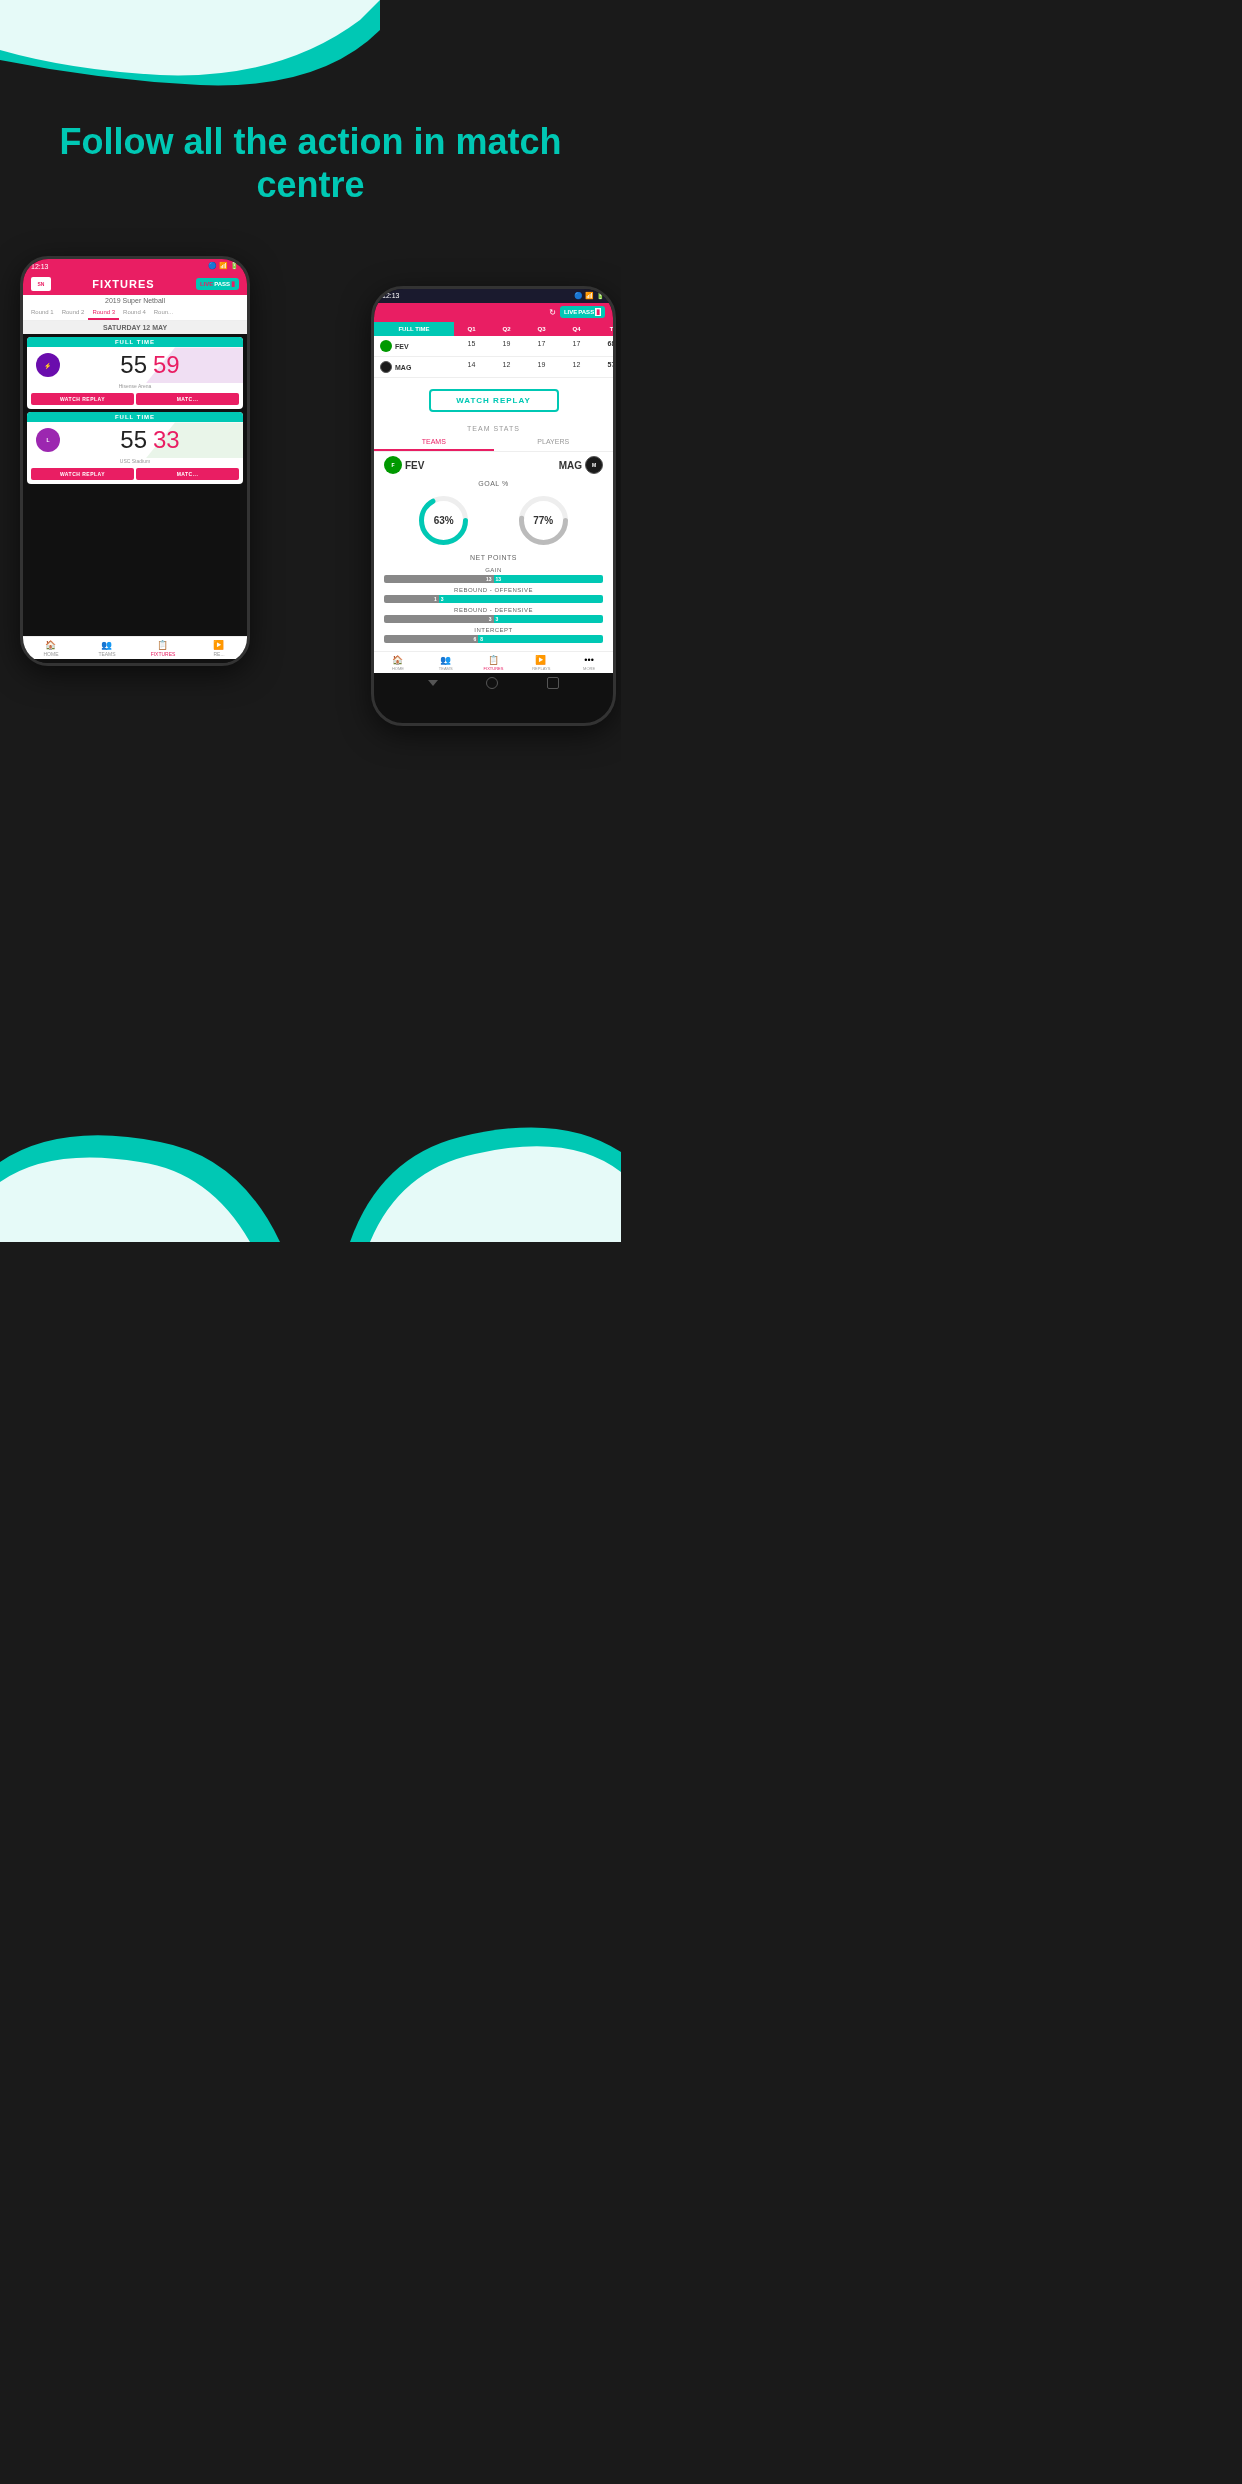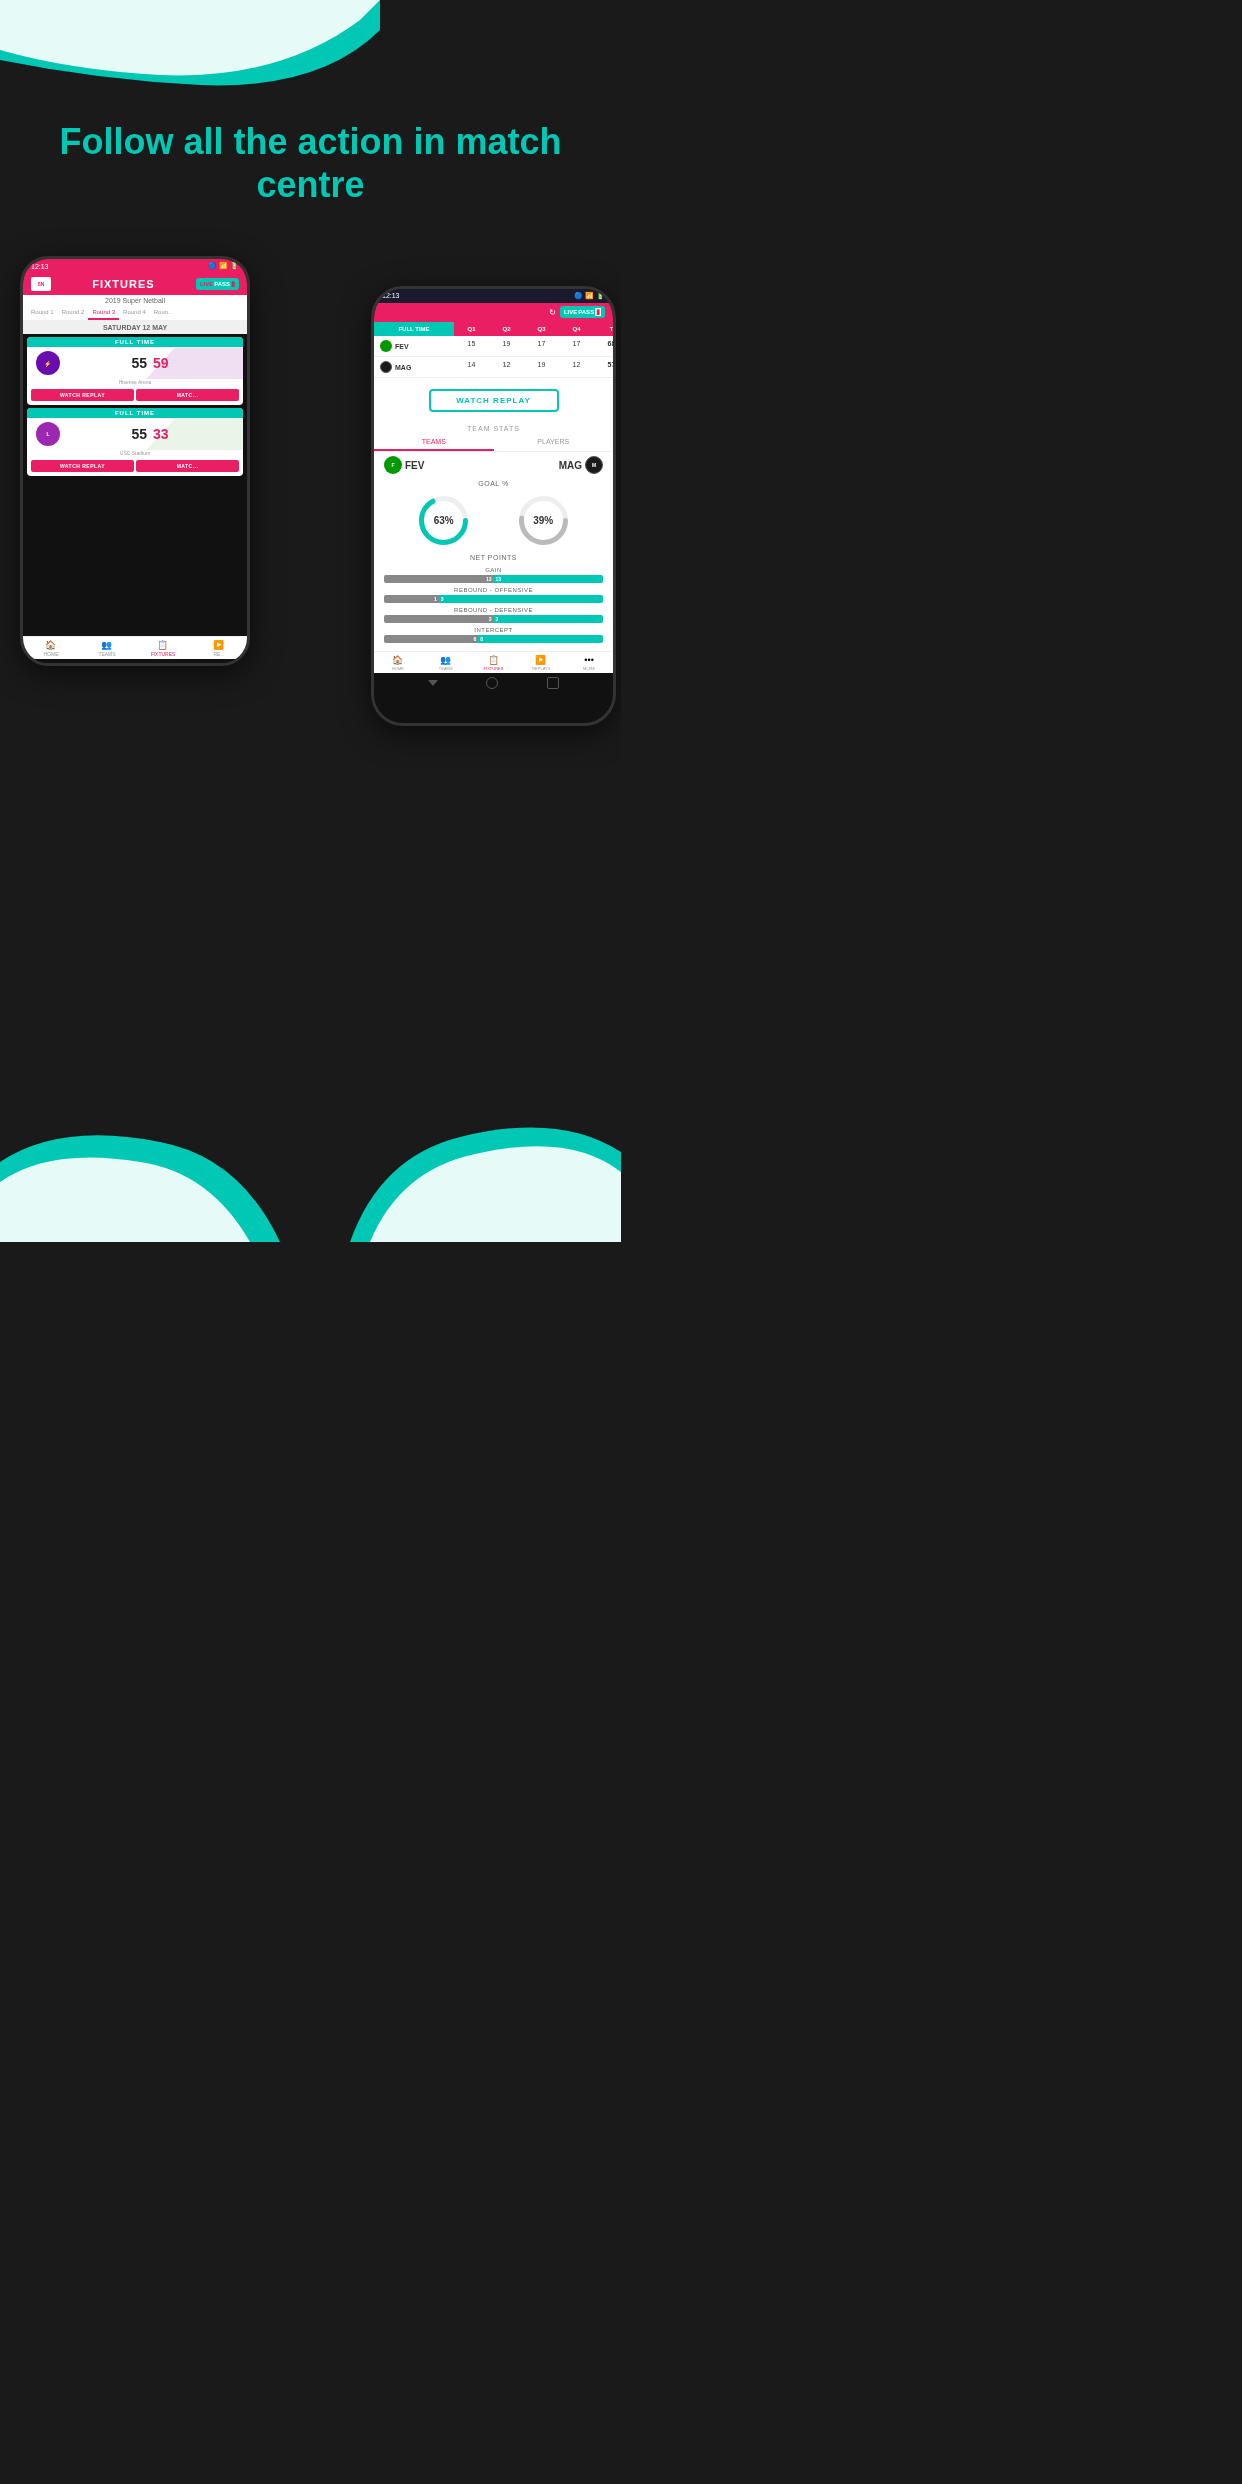--- a/index.html
+++ b/index.html
@@ -173,22 +173,22 @@
       height: 22px;
       border-radius: 50%;
       display: flex;
       align-items: center;
       justify-content: center;
       font-size: 5px;
       font-weight: 700;
       color: white;
     }
     .team-score {
-      font-size: 14px;
-      font-weight: 700;
+      font-size: 24px;
+      font-weight: 400;
       color: #222;
     }
     .team-score.away {
       color: #e91e63;
     }
     .scores-wrap {
       display: flex;
       align-items: center;
       gap: 6px;
       flex: 1;
@@ -722,21 +722,21 @@
             <circle cx="27.5" cy="27.5" r="22" fill="none" stroke="#00c8b4" stroke-width="5" stroke-dasharray="127 138" stroke-dashoffset="35" stroke-linecap="round"></circle>
           </svg>
           <span class="donut-label">63%</span>
         </div>
 
         <div class="donut-chart">
           <svg width="55" height="55" viewBox="0 0 55 55">
             <circle cx="27.5" cy="27.5" r="22" fill="none" stroke="#eee" stroke-width="5"></circle>
             <circle cx="27.5" cy="27.5" r="22" fill="none" stroke="#bbb" stroke-width="5" stroke-dasharray="106 138" stroke-dashoffset="35" stroke-linecap="round"></circle>
           </svg>
-          <span class="donut-label">39%</span>
+          <span class="donut-label">77%</span>
         </div>
       </div>
 
       <div class="net-points-label">NET POINTS</div>
 
       <div class="stat-section">
 
         <div class="stat-row-label">GAIN</div>
         <div class="stat-bars">
           <div class="stat-bar-left" style="width:50%;background:#888;">

